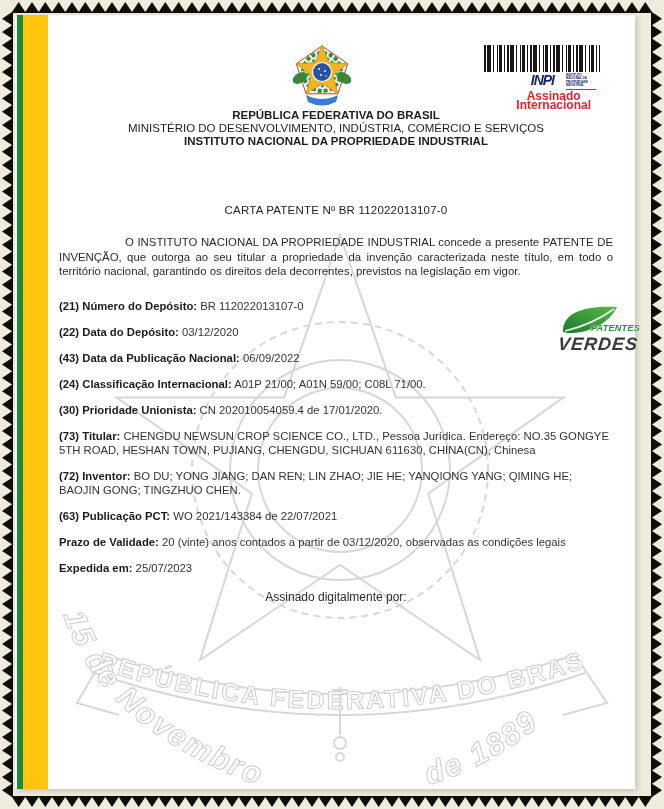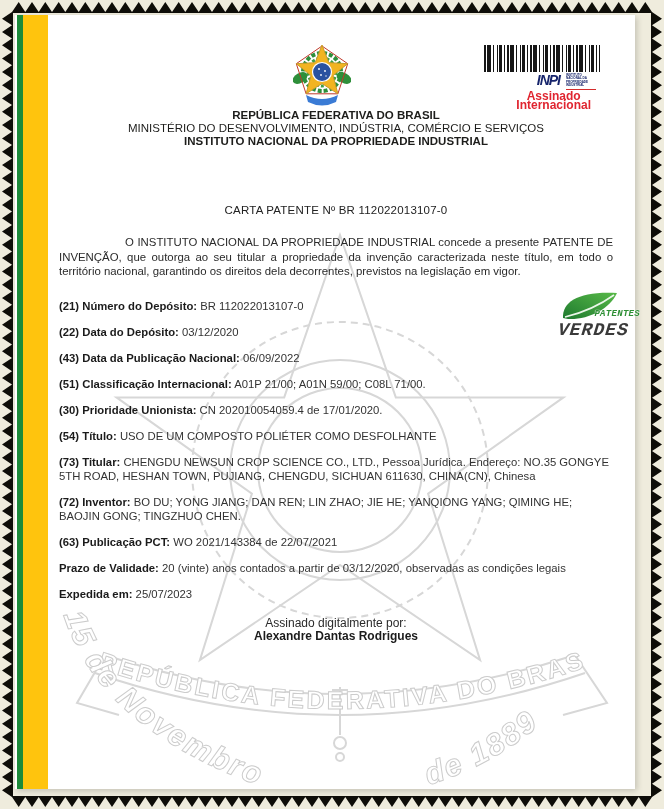--- a/index.html
+++ b/index.html
@@ -35,28 +35,28 @@
   .signature{margin-top:16px;text-align:center;font-size:12px;line-height:13.5px;color:#2a2a2a;}
   .signature .name{font-weight:bold;color:#1b1b1b;}
   
   .barcode{
     position:absolute;top:30px;right:35px;width:116px;height:27px;
     background:repeating-linear-gradient(90deg,
       #161616 0 2px,#fff 2px 3px,#161616 3px 7px,#fff 7px 9px,
       #161616 9px 10px,#fff 10px 13px,#161616 13px 14px,#fff 14px 15px,
       #161616 15px 18px,#fff 18px 20px,#161616 20px 21px,#fff 21px 23px);
   }
-  .inpi-row{position:absolute;top:59px;right:37px;display:flex;align-items:flex-start;gap:6px;}
+  .inpi-row{position:absolute;top:59px;right:37px;display:flex;align-items:flex-start;gap:12px;}
   .inpi-word{font-size:14px;font-weight:bold;font-style:italic;color:#16246b;line-height:13px;letter-spacing:-1px;}
   .inpi-sub{width:32px;font-size:3px;line-height:3.4px;color:#16246b;font-weight:bold;}
   .inpi-redbar{width:30px;height:1.5px;background:#d42b2b;margin-top:1px;}
   .signed-red{position:absolute;top:77px;right:44px;text-align:center;
     font-size:12px;font-weight:bold;color:#e02530;line-height:8.5px;}
   
-  .badge{position:absolute;left:543px;top:274px;width:84px;height:56px;font-family:Liberation Mono, monospace;}
+  .badge{position:absolute;left:543px;top:288px;width:84px;height:56px;}
   .badge .p-line{
     position:absolute;right:2px;top:20px;font-size:9px;font-weight:bold;font-style:italic;
     color:#2e8f35;letter-spacing:.3px;text-shadow:0 0 1px #fff,0 0 1px #fff;
   }
   .badge .v-line{
     position:absolute;left:0px;top:31px;font-size:18px;font-weight:900;font-style:italic;
     color:#3a3a3a;letter-spacing:1px;transform:skewX(-6deg);
   }
 </style>
 </head>
@@ -153,29 +153,27 @@
     <div class="hline bold">INSTITUTO NACIONAL DA PROPRIEDADE INDUSTRIAL</div>
 
     <div class="patent-title">CARTA PATENTE Nº BR 112022013107-0</div>
 
     <div class="grant-par">O INSTITUTO NACIONAL DA PROPRIEDADE INDUSTRIAL concede a presente PATENTE DE INVENÇÃO, que outorga ao seu titular a propriedade da invenção caracterizada neste título, em todo o território nacional, garantindo os direitos dela decorrentes, previstos na legislação em vigor.</div>
 
     <div class="fields">
       <p class="field"><b>(21) Número do Depósito:</b> <span>BR 112022013107-0</span></p>
       <p class="field"><b>(22) Data do Depósito:</b> <span>03/12/2020</span></p>
       <p class="field"><b>(43) Data da Publicação Nacional:</b> <span>06/09/2022</span></p>
-      <p class="field"><b>(51) Classificação Internacional:</b> <span>A01P 21/00; A01N 59/00; C08L 71/00.</span></p>
+      <p class="field"><b>(24) Classificação Internacional:</b> <span>A01P 21/00; A01N 59/00; C08L 71/00.</span></p>
       <p class="field"><b>(30) Prioridade Unionista:</b> <span>CN 202010054059.4 de 17/01/2020.</span></p>
-      <p class="field"><b>(54) Título:</b> <span>USO DE UM COMPOSTO POLIÉTER COMO DESFOLHANTE</span></p>
       <p class="field"><b>(73) Titular:</b> <span>CHENGDU NEWSUN CROP SCIENCE CO., LTD., Pessoa Jurídica. Endereço: NO.35 GONGYE 5TH ROAD, HESHAN TOWN, PUJIANG, CHENGDU, SICHUAN 611630, CHINA(CN), Chinesa</span></p>
       <p class="field"><b>(72) Inventor:</b> <span>BO DU; YONG JIANG; DAN REN; LIN ZHAO; JIE HE; YANQIONG YANG; QIMING HE; BAOJIN GONG; TINGZHUO CHEN.</span></p>
       <p class="field"><b>(63) Publicação PCT:</b> <span>WO 2021/143384 de 22/07/2021</span></p>
       <p class="field"><b>Prazo de Validade:</b> <span>20 (vinte) anos contados a partir de 03/12/2020, observadas as condições legais</span></p>
       <p class="field"><b>Expedida em:</b> <span>25/07/2023</span></p>
     </div>
 
     <div class="signature">
       <div>Assinado digitalmente por:</div>
-      <div class="name">Alexandre Dantas Rodrigues</div>
     </div>
 
   </div>
 </div>
 
 </body></html>

